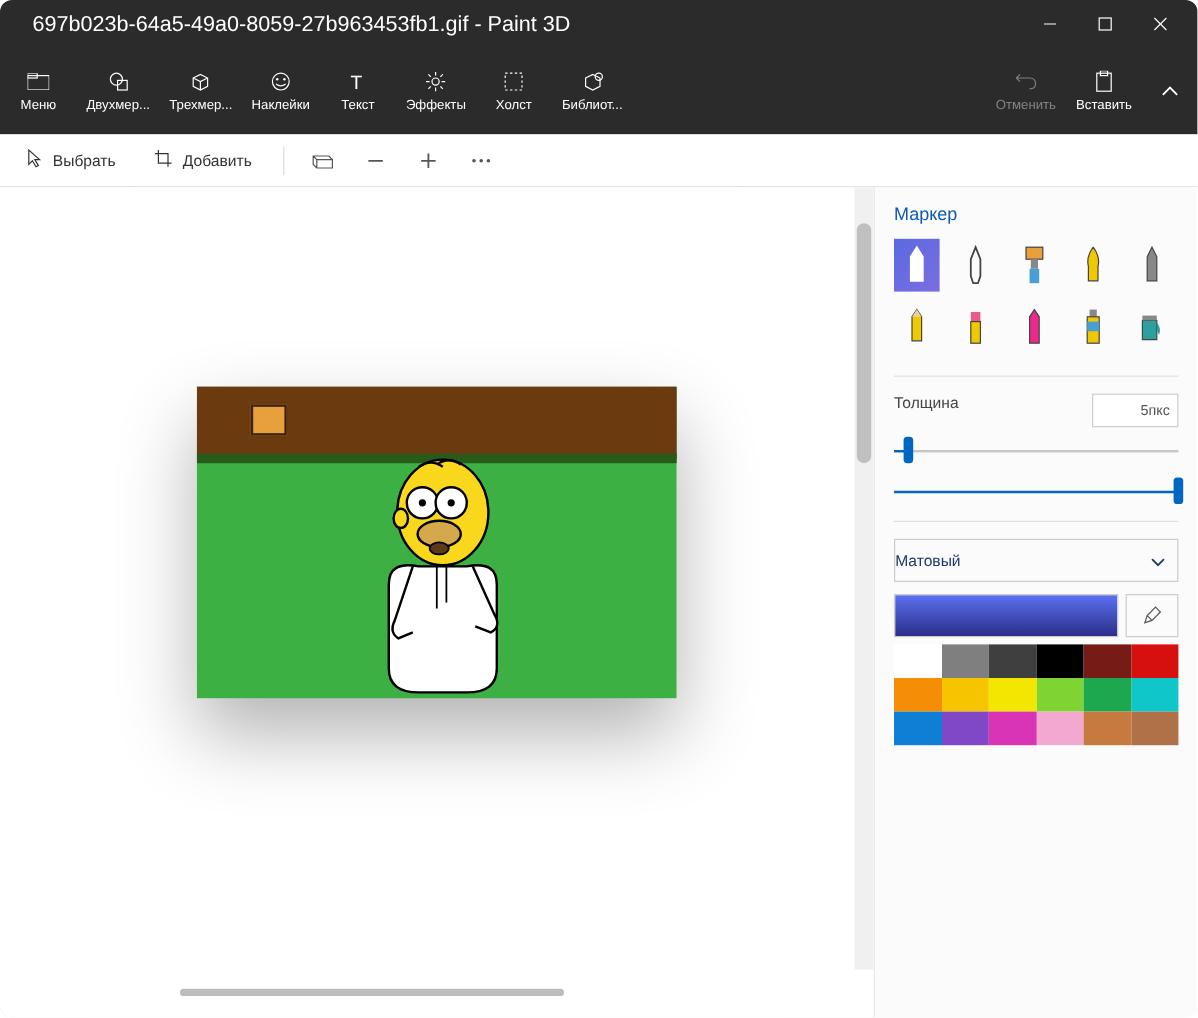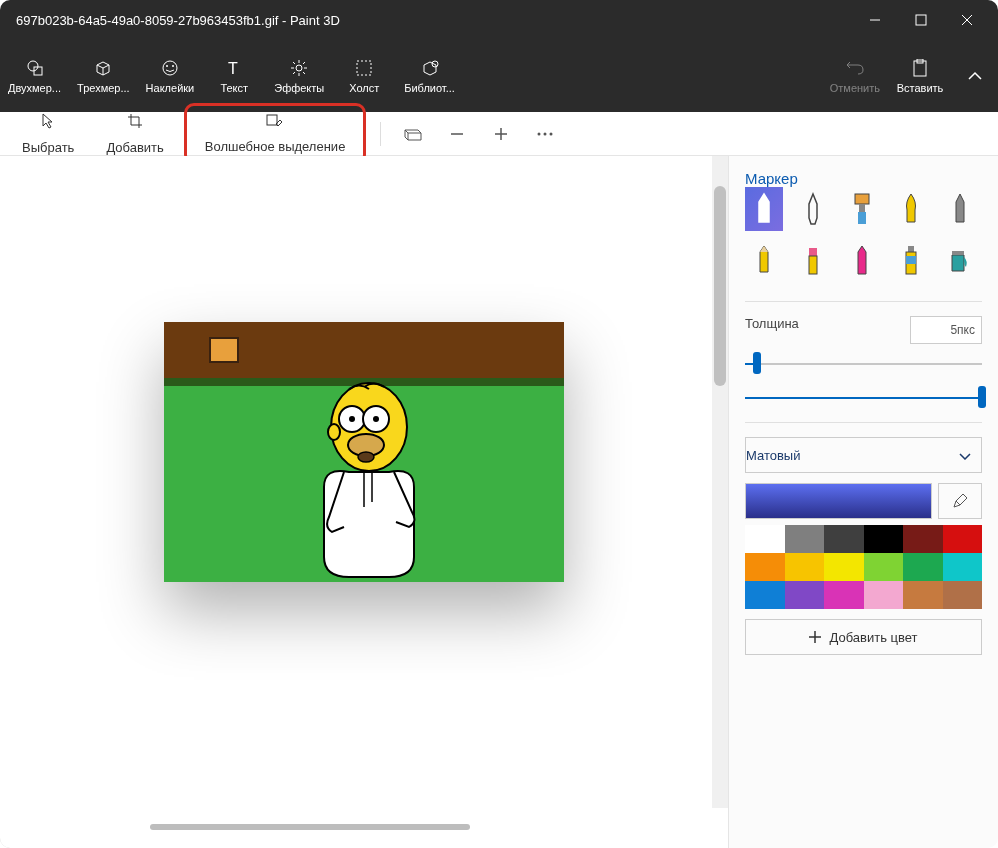--- a/index.html
+++ b/index.html
@@ -1,38 +1,38 @@
 <!DOCTYPE html>
 <html><head>
 <meta charset="utf-8">
 <style>
 * { margin: 0; padding: 0; box-sizing: border-box; font-family: 'Segoe UI', sans-serif; }
 body { background: #fff; width: 998px; height: 848px; overflow: hidden; border-radius: 10px; }
 .titlebar { background: #2b2b2b; height: 40px; display: flex; align-items: center; padding: 0 8px; color: #fff; }
-.titlebar .title { flex: 1; font-size: 13px; padding-left: 8px; }
+.titlebar .title { flex: 1; font-size: 18px; padding-left: 8px; margin-left: 11px; }
 .titlebar .win-controls { display: flex; gap: 0; }
 .titlebar .win-btn { width: 46px; height: 40px; display: flex; align-items: center; justify-content: center; color: #fff; }
 .ribbon { background: #2b2b2b; height: 72px; display: flex; align-items: stretch; }
 .ribbon-item { display: flex; flex-direction: column; align-items: center; justify-content: center; min-width: 64px; padding: 0 8px; color: #fff; font-size: 11px; gap: 4px; cursor: pointer; }
 .ribbon-item.active { background: linear-gradient(135deg, #4a5fe0, #6b5ed6); }
 .ribbon-item.disabled { opacity: 0.4; }
 .ribbon-spacer { flex: 1; }
 .ribbon-icon { width: 20px; height: 20px; display: flex; align-items: center; justify-content: center; }
 .ribbon-chevron { width: 46px; display: flex; align-items: center; justify-content: center; color: #fff; }
 .toolbar { background: #fff; height: 44px; display: flex; align-items: center; padding: 0 10px; border-bottom: 1px solid #e5e5e5; gap: 8px; }
-.tool-btn { display: flex; align-items: center; gap: 8px; padding: 6px 12px; font-size: 13px; color: #333; cursor: pointer; flex-direction: column; }
+.tool-btn { display: flex; align-items: center; gap: 8px; padding: 6px 12px; font-size: 13px; color: #333; cursor: pointer; }
 .tool-btn.highlighted { border: 3px solid #d93025; border-radius: 10px; padding: 8px 18px; }
 .tool-icon-btn { width: 36px; height: 36px; display: flex; align-items: center; justify-content: center; color: #555; cursor: pointer; }
 .tool-divider { width: 1px; height: 24px; background: #ddd; margin: 0 6px; }
 .main { display: flex; height: calc(848px - 40px - 72px - 44px); }
 .canvas-area { flex: 1; background: #fff; position: relative; display: flex; align-items: center; justify-content: center; overflow: hidden; }
 .canvas-img { width: 400px; height: 260px; position: relative; top: -50px; box-shadow: 0 30px 60px rgba(0,0,0,0.3); }
 .canvas-gradient { position: absolute; inset: 0; background: radial-gradient(ellipse at 50% 45%, #ffffff 0%, #e8e8e8 50%, #d0d0d0 100%); z-index: -1; }
 .side { width: 270px; background: #fbfbfb; border-left: 1px solid #e5e5e5; padding: 14px 16px; overflow-y: auto; }
-.side-title { color: #0b5bb0; font-size: 15px; font-weight: 400; }
+.side-title { color: #0b5bb0; font-size: 15px; font-weight: 400; margin-bottom: 12px; }
 .brush-grid { display: grid; grid-template-columns: repeat(5, 1fr); gap: 8px; margin-bottom: 18px; }
 .brush-cell { width: 38px; height: 44px; display: flex; align-items: center; justify-content: center; cursor: pointer; }
 .brush-cell.active { background: linear-gradient(135deg, #5a6be0, #7b6de0); }
 .side-divider { border: none; border-top: 1px solid #e0e0e0; margin: 14px 0; }
 .prop-row { display: flex; justify-content: space-between; margin-bottom: 10px; }
 .prop-label { font-size: 13px; color: #444; }
 .prop-input { border: 1px solid #ccc; width: 72px; height: 28px; text-align: right; padding: 12px 6px; font-size: 12px; color: #555; }
 .slider-track { position: relative; height: 18px; margin-bottom: 16px; }
 .slider-line { position: absolute; top: 50%; left: 0; right: 0; height: 2px; background: #c7c7c7; }
 .slider-fill { position: absolute; top: 50%; left: 0; height: 2px; background: #0067c0; }
@@ -76,20 +76,29 @@
           <line x1="1" y1="1" x2="11" y2="11" stroke="#fff" stroke-width="1"></line>
           <line x1="11" y1="1" x2="1" y2="11" stroke="#fff" stroke-width="1"></line>
         </svg>
       </div>
   </div>
 </div>
 
 <div class="ribbon">
   <div class="ribbon-item">
     <span class="ribbon-icon">
+        <svg width="18" height="14">
+          <rect x="0" y="2" width="18" height="12" fill="none" stroke="#fff"></rect>
+          <rect x="0" y="0" width="8" height="4" fill="none" stroke="#fff"></rect>
+        </svg>
+      </span>
+    <span>Меню</span>
+  </div>
+  <div class="ribbon-item">
+    <span class="ribbon-icon">
         <svg width="18" height="18">
           <circle cx="7" cy="7" r="5" fill="none" stroke="#fff"></circle>
           <rect x="8" y="8" width="8" height="8" fill="none" stroke="#fff"></rect>
         </svg>
       </span>
     <span>Двухмер...</span>
   </div>
   <div class="ribbon-item">
     <span class="ribbon-icon">
         <svg width="18" height="18">
@@ -182,27 +191,20 @@
     <span><svg width="14" height="16">
           <path d="M2 1 L2 13 L5 10 L8 15 L10 14 L7 9 L11 9 Z" fill="none" stroke="#333"></path>
         </svg></span>
     <span>Выбрать</span>
   </div>
   <div class="tool-btn">
     <span><svg width="16" height="16">
           <path d="M4 1 L4 12 L15 12 M1 4 L12 4 L12 15" fill="none" stroke="#333"></path>
         </svg></span>
     <span>Добавить</span>
-  </div>
-  <div class="tool-btn highlighted">
-    <span><svg width="18" height="14">
-          <rect x="1" y="1" width="10" height="10" fill="none" stroke="#333"></rect>
-          <path d="M10 10 L14 6 L16 8 L12 12 Z" fill="none" stroke="#333"></path>
-        </svg></span>
-    <span>Волшебное выделение</span>
   </div>
   <div class="tool-divider"></div>
   <div class="tool-icon-btn">
       <svg width="18" height="14">
         <path d="M1 3 L14 3 L17 6 L17 13 L4 13 L1 10 Z M1 3 L4 6 L17 6 M4 6 L4 13" fill="none" stroke="#555"></path>
       </svg>
     </div>
   <div class="tool-icon-btn">
       <svg width="14" height="14">
         <line x1="1" y1="7" x2="13" y2="7" stroke="#555" stroke-width="1.5"></line>
@@ -368,21 +370,14 @@
         <div class="swatch" style="background: rgb(29, 168, 80);"></div>
         <div class="swatch" style="background: rgb(15, 198, 201);"></div>
         <div class="swatch" style="background: rgb(15, 127, 214);"></div>
         <div class="swatch" style="background: rgb(128, 72, 198);"></div>
         <div class="swatch" style="background: rgb(217, 51, 182);"></div>
         <div class="swatch" style="background: rgb(243, 168, 208);"></div>
         <div class="swatch" style="background: rgb(198, 122, 63);"></div>
         <div class="swatch" style="background: rgb(176, 112, 72);"></div>
       </div>
 
-    <div class="add-color">
-      <svg width="12" height="12">
-          <line x1="6" y1="0" x2="6" y2="12" stroke="#333" stroke-width="1.5"></line>
-          <line x1="0" y1="6" x2="12" y2="6" stroke="#333" stroke-width="1.5"></line>
-        </svg>
-      <span>Добавить цвет</span>
-    </div>
   </div>
 </div>
 
 </body></html>

